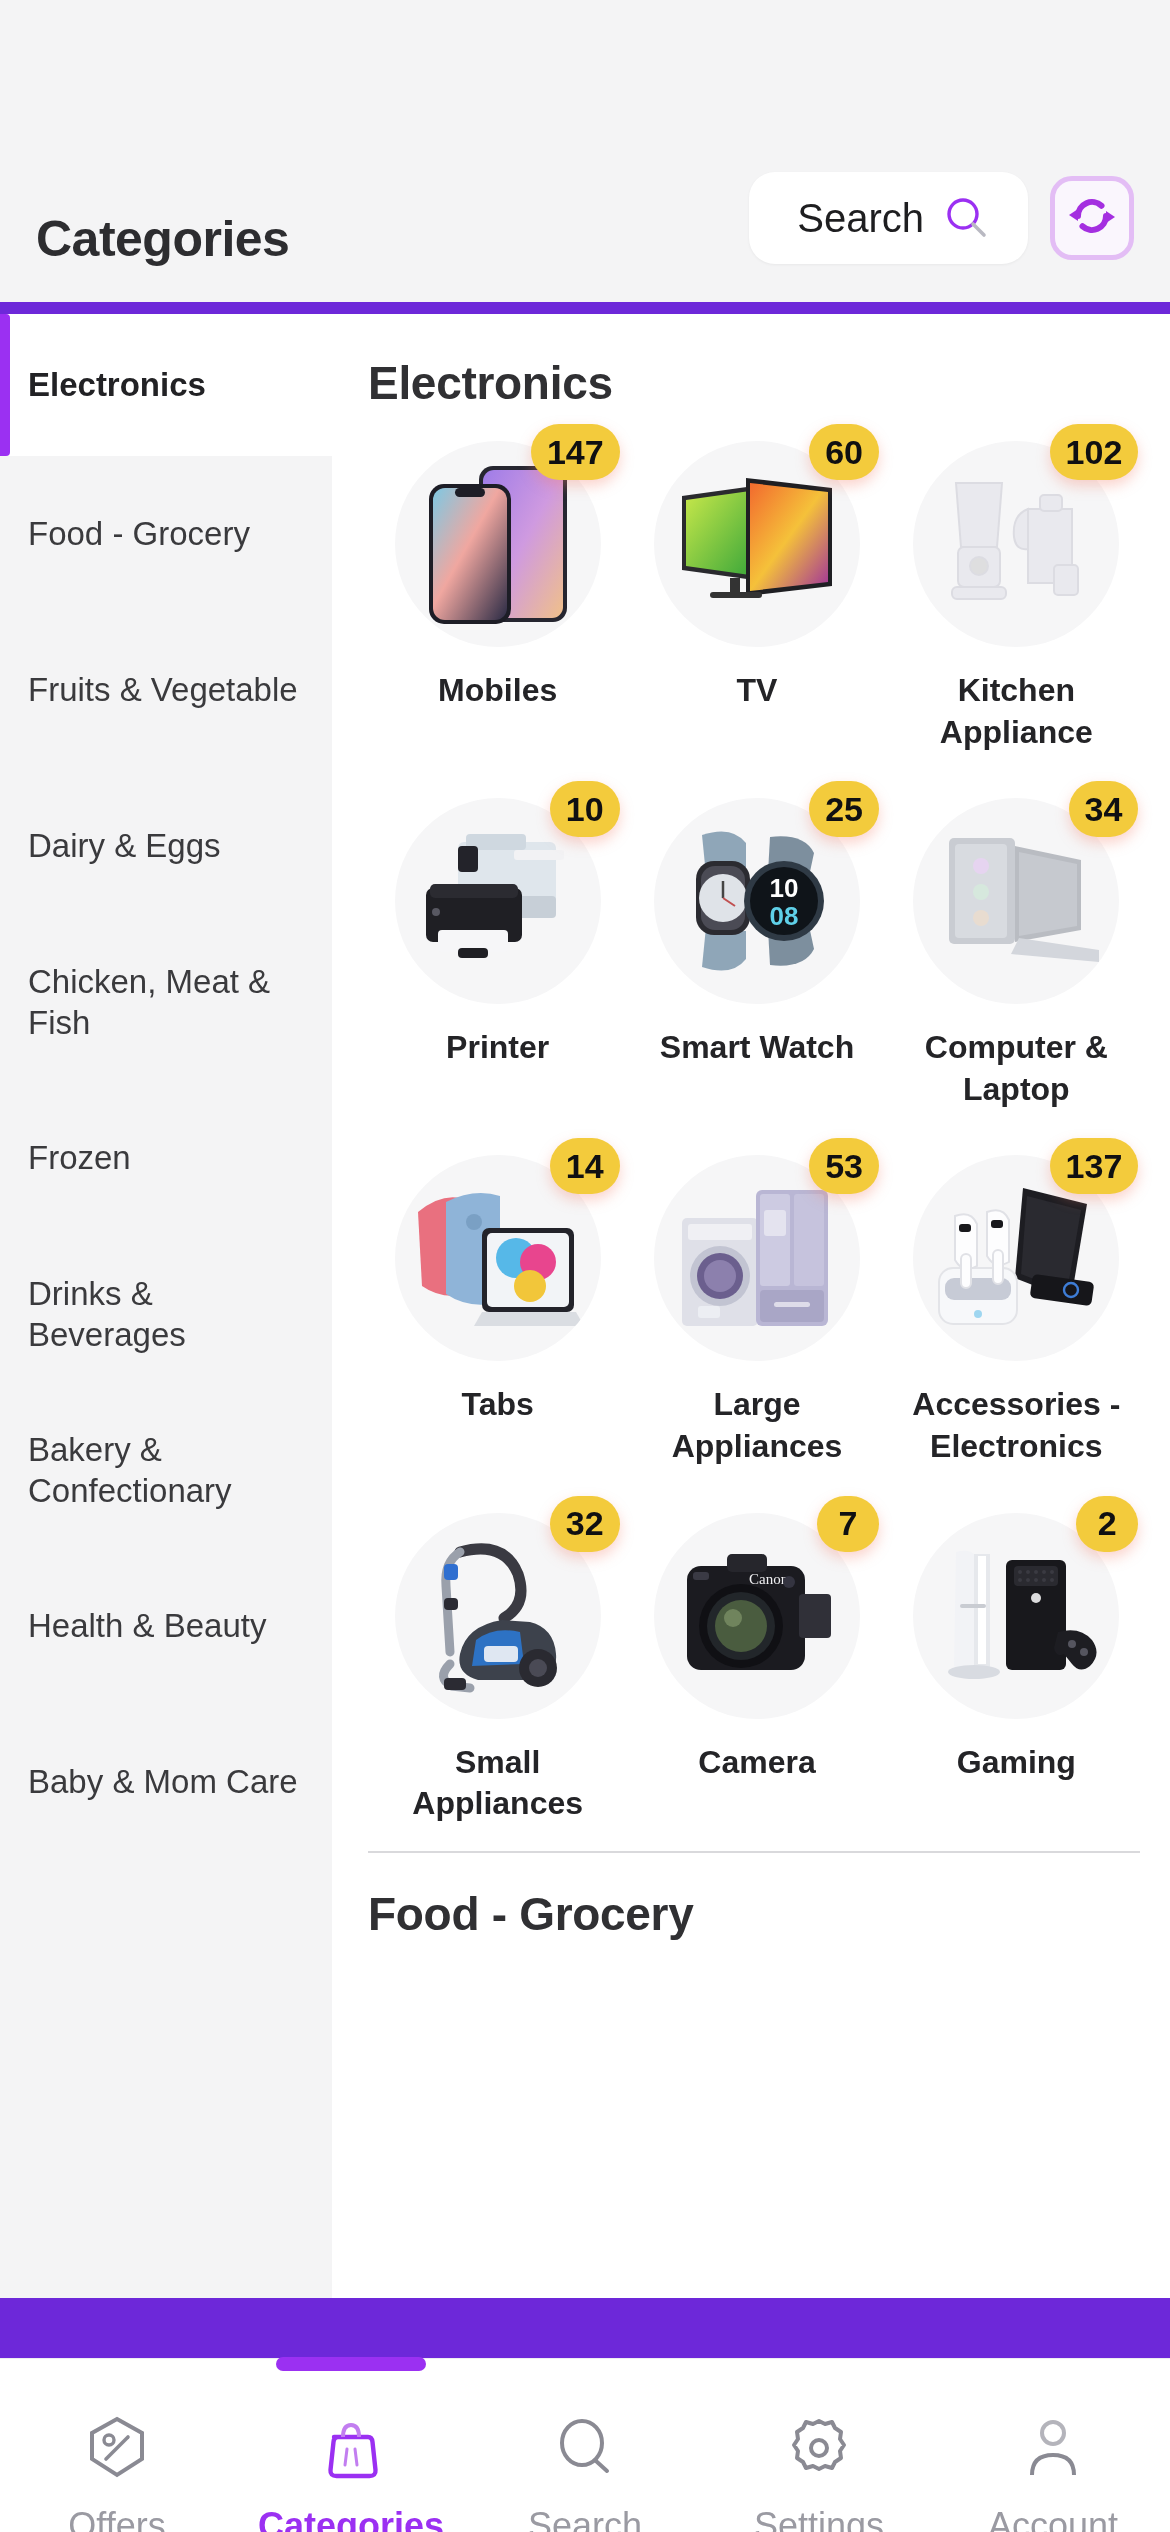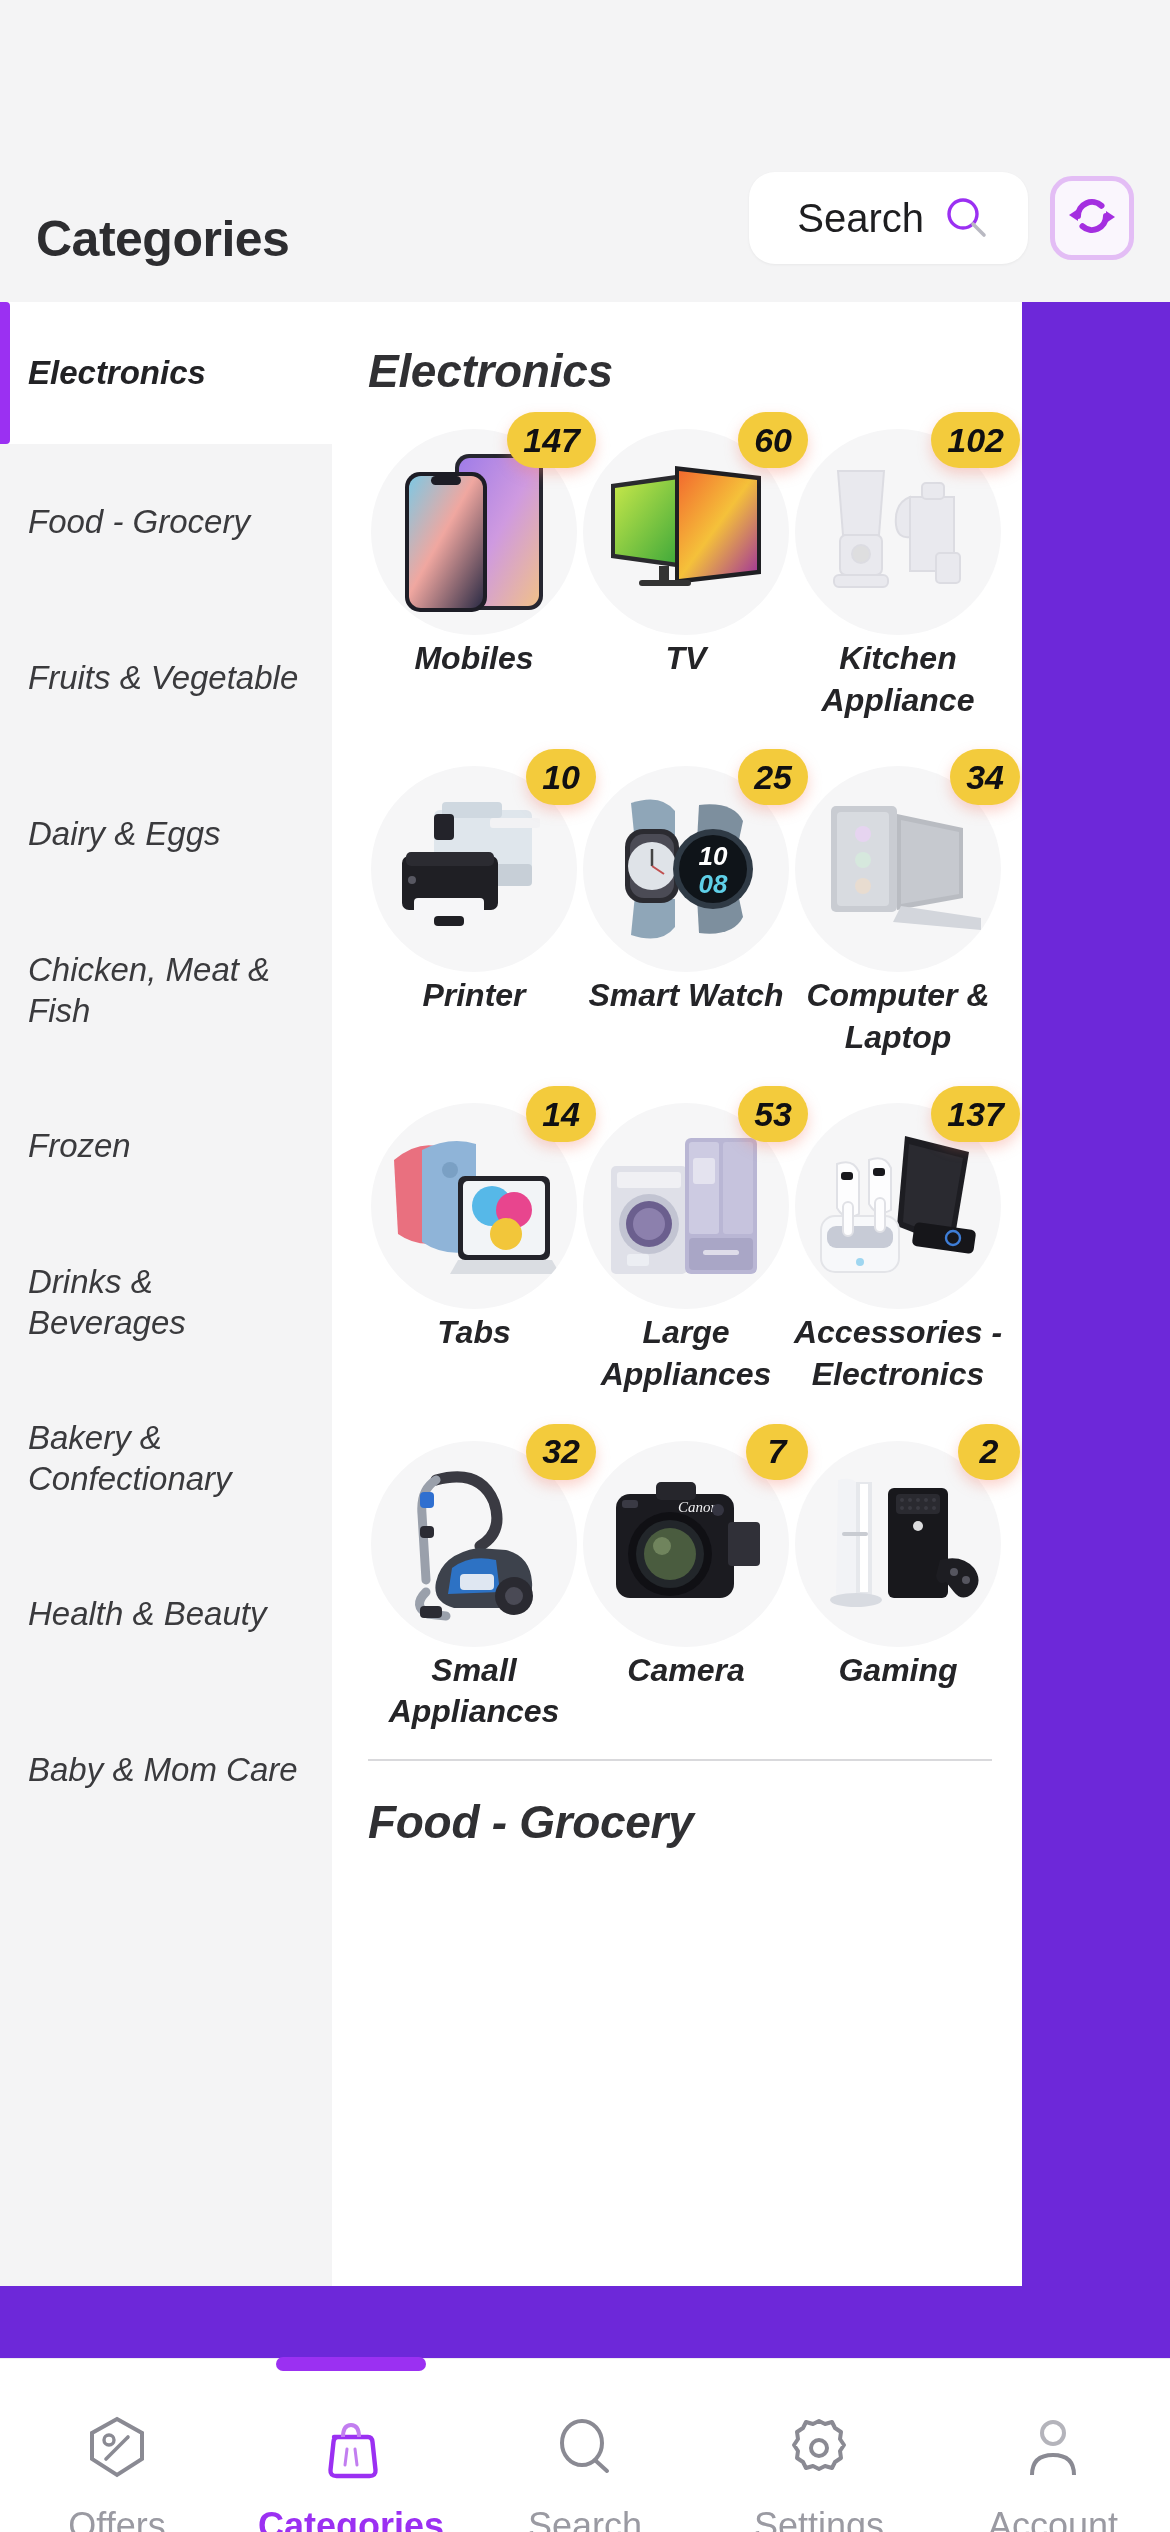--- a/index.html
+++ b/index.html
@@ -35,23 +35,22 @@
   .mag svg{ display:block; }
 
   .refresh-btn{
     width:84px; height:84px; border-radius:22px;
     border:5px solid #e3bdf5; background:#faf6fd;
     display:flex; align-items:center; justify-content:center;
   }
 
   
   .body{
-    position:absolute; left:0; top:302px; width:1022px; height:1984px;
+    position:absolute; left:0; top:314px; width:1170px; height:1984px;
     display:flex;
-    font-style:italic;
   }
 
   
   .sidebar{
     width:332px; flex:0 0 332px; background:#f4f4f5;
     position:relative; overflow:hidden;
   }
   .side-item{
     position:relative; display:flex; align-items:center;
     padding:0 28px 0 28px;
@@ -98,21 +97,21 @@
   .thumb svg{ display:block; }
   .badge{
     position:absolute; top:-14px; right:-16px;
     min-width:62px; height:56px; padding:0 16px;
     background:#f3cb3c; border-radius:28px;
     display:flex; align-items:center; justify-content:center;
     font-size:34px; font-weight:700; color:#101012;
     box-shadow:0 6px 14px rgba(244,130,110,.35);
   }
   .tile-label{
-    text-align:center; font-size:32px;
+    margin-top:20px; text-align:center; font-size:32px;
     color:#242427; font-weight:700; line-height:1.3; max-width:240px;
   }
   .divider{
     height:2px; background:#d9d9dc; margin:26px 6px 0 0;
   }
   .sec-title-2{
     font-size:46px; font-weight:700; color:#303033;
     padding-top:34px; letter-spacing:-.3px;
   }
 

